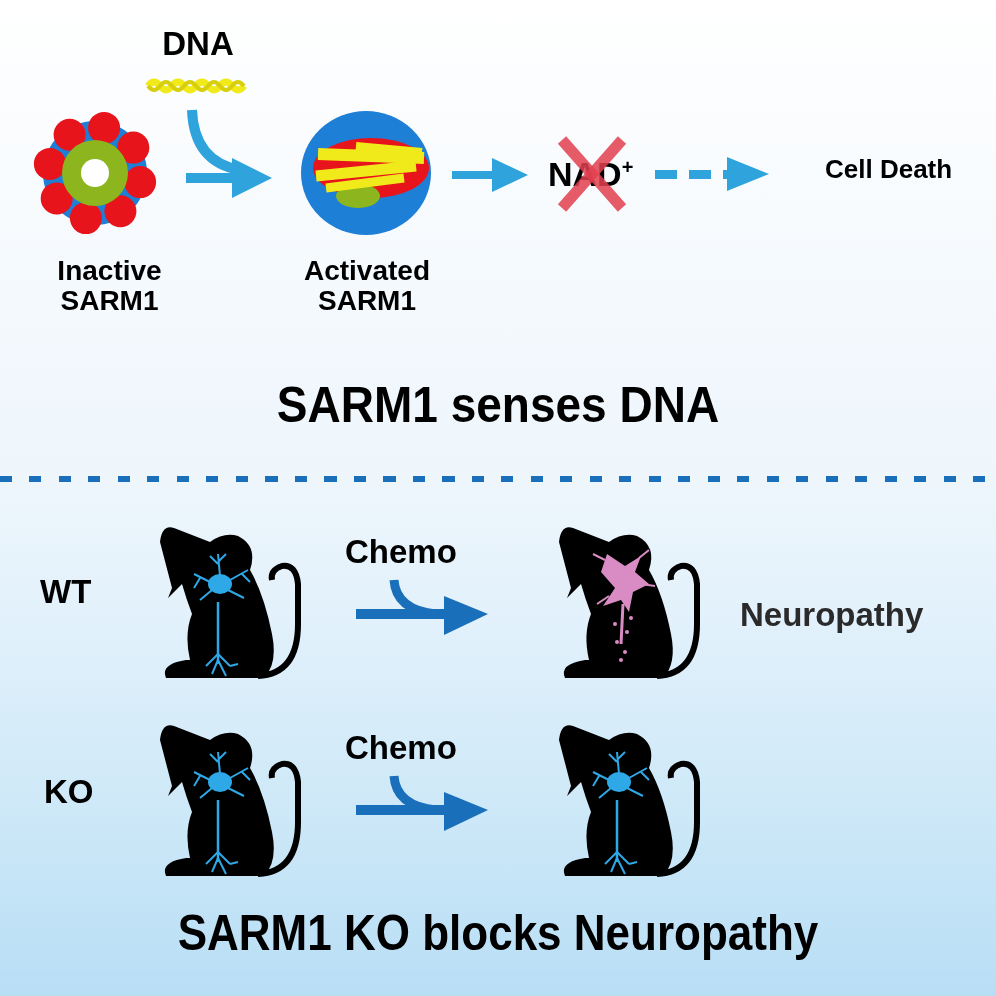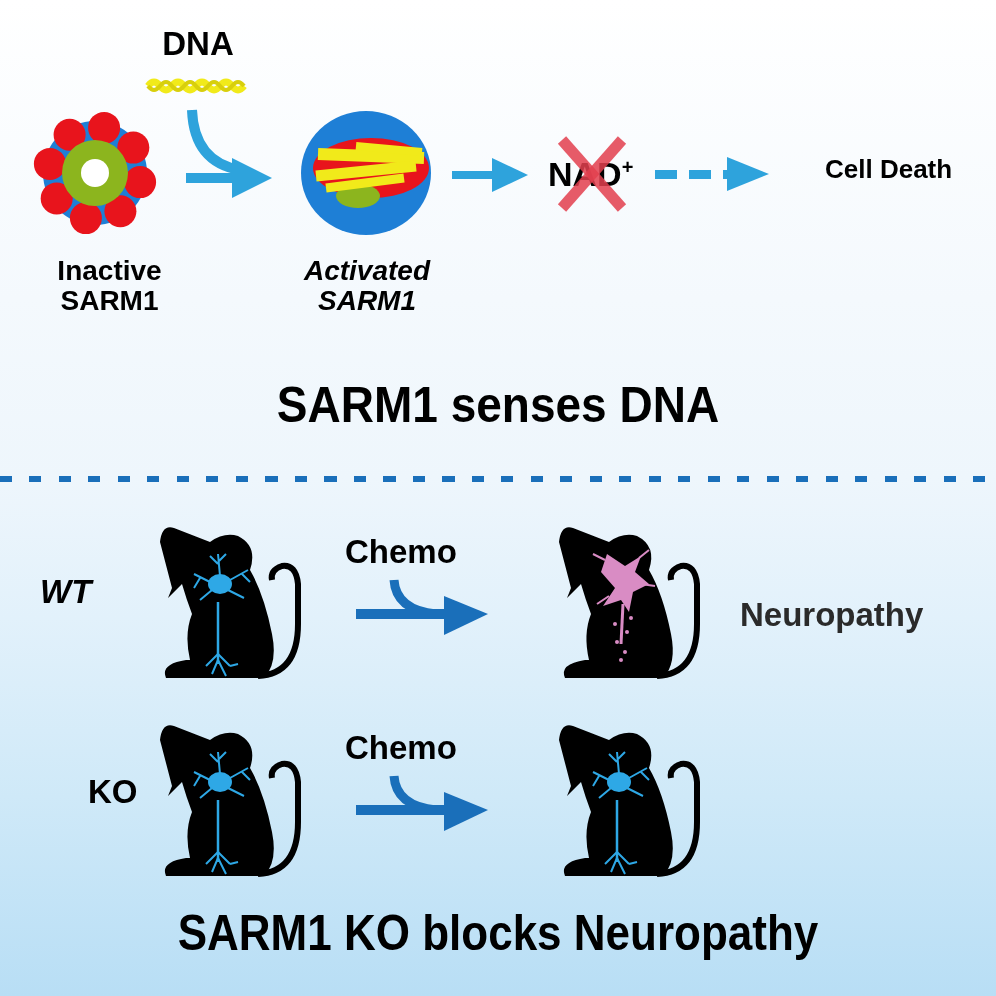--- a/index.html
+++ b/index.html
@@ -56,21 +56,21 @@
   <path d="M22,48 L128,52" stroke="#f1ea1a" stroke-width="12"></path>
   <path d="M20,70 L120,60" stroke="#f1ea1a" stroke-width="11"></path>
   <path d="M30,82 L108,72" stroke="#f1ea1a" stroke-width="9"></path>
   <path d="M60,40 L126,46" stroke="#f1ea1a" stroke-width="8"></path>
 </svg>
 
 <div class="abs lbl" style="left:37px;top:256px;width:145px;font-size:28px;">
   <div>Inactive</div>
   <div>SARM1</div>
 </div>
-<div class="abs lbl" style="left:282px;top:256px;width:170px;font-size:28px;font-style:italic;">
+<div class="abs lbl" style="left:282px;top:256px;width:170px;font-size:28px;">
   <div>Activated</div>
   <div>SARM1</div>
 </div>
 
 <svg style="left:452px;top:158px;" width="80" height="36">
   <rect x="0" y="13" width="48" height="8" fill="#2ea3dc"></rect>
   <polygon points="40,0 76,17 40,34" fill="#2ea3dc"></polygon>
 </svg>
 
 <div class="abs lbl" style="left:548px;top:149px;font-size:34px;text-align:right;margin-top:7px;">
@@ -87,21 +87,21 @@
   <rect x="68" y="13" width="14" height="9" fill="#2ea3dc"></rect>
   <polygon points="72,0 114,17 72,34" fill="#2ea3dc"></polygon>
 </svg>
 
 <div class="abs lbl" style="left:825px;top:155px;font-size:26px;text-align:left;">Cell Death</div>
 
 <div class="abs title-top">SARM1 senses DNA</div>
 
 <div class="abs divider"></div>
 
-<div class="abs lbl" style="left:40px;top:574px;font-size:33px;text-align:center;font-style:italic;">WT</div>
+<div class="abs lbl" style="left:40px;top:574px;font-size:33px;text-align:center;">WT</div>
 
 <svg style="left:146px;top:514px;" width="170" height="170" viewBox="0 0 170 170">
   <use href="#mouse-shape"></use>
   <use href="#healthy-neuron"></use>
 </svg>
 
 <div class="abs lbl" style="left:345px;top:534px;font-size:33px;text-align:left;">Chemo</div>
 <svg style="left:356px;top:580px;" width="135" height="56">
   <path d="M38,0 Q40,30 80,34" stroke="#1a6fba" stroke-width="9" fill="none"></path>
   <rect x="0" y="29" width="92" height="10" fill="#1a6fba"></rect>
@@ -118,21 +118,21 @@
     <circle cx="72" cy="128" r="2" fill="#d98cc4"></circle>
       <circle cx="80" cy="138" r="2" fill="#d98cc4"></circle>
     <circle cx="76" cy="146" r="2" fill="#d98cc4"></circle>
       <circle cx="86" cy="104" r="2" fill="#d98cc4"></circle>
     <path d="M60,46 L48,40 M94,44 L104,36 M64,82 L52,90 M96,70 L110,72" stroke="#d98cc4" stroke-width="2"></path>
   </g>
 </svg>
 
 <div class="abs lbl" style="left:740px;top:574px;font-size:33px;color:#2a2a2a;text-align:left;margin-top:23px;">Neuropathy</div>
 
-<div class="abs lbl" style="left:44px;top:774px;font-size:33px;text-align:left;margin-left:44px;">KO</div>
+<div class="abs lbl" style="left:44px;top:774px;font-size:33px;text-align:left;">KO</div>
 
 <svg style="left:146px;top:712px;" width="170" height="170" viewBox="0 0 170 170">
   <use href="#mouse-shape"></use>
   <use href="#healthy-neuron"></use>
 </svg>
 
 <div class="abs lbl" style="left:345px;top:730px;font-size:33px;text-align:left;">Chemo</div>
 <svg style="left:356px;top:776px;" width="135" height="56">
   <path d="M38,0 Q40,30 80,34" stroke="#1a6fba" stroke-width="9" fill="none"></path>
   <rect x="0" y="29" width="92" height="10" fill="#1a6fba"></rect>

